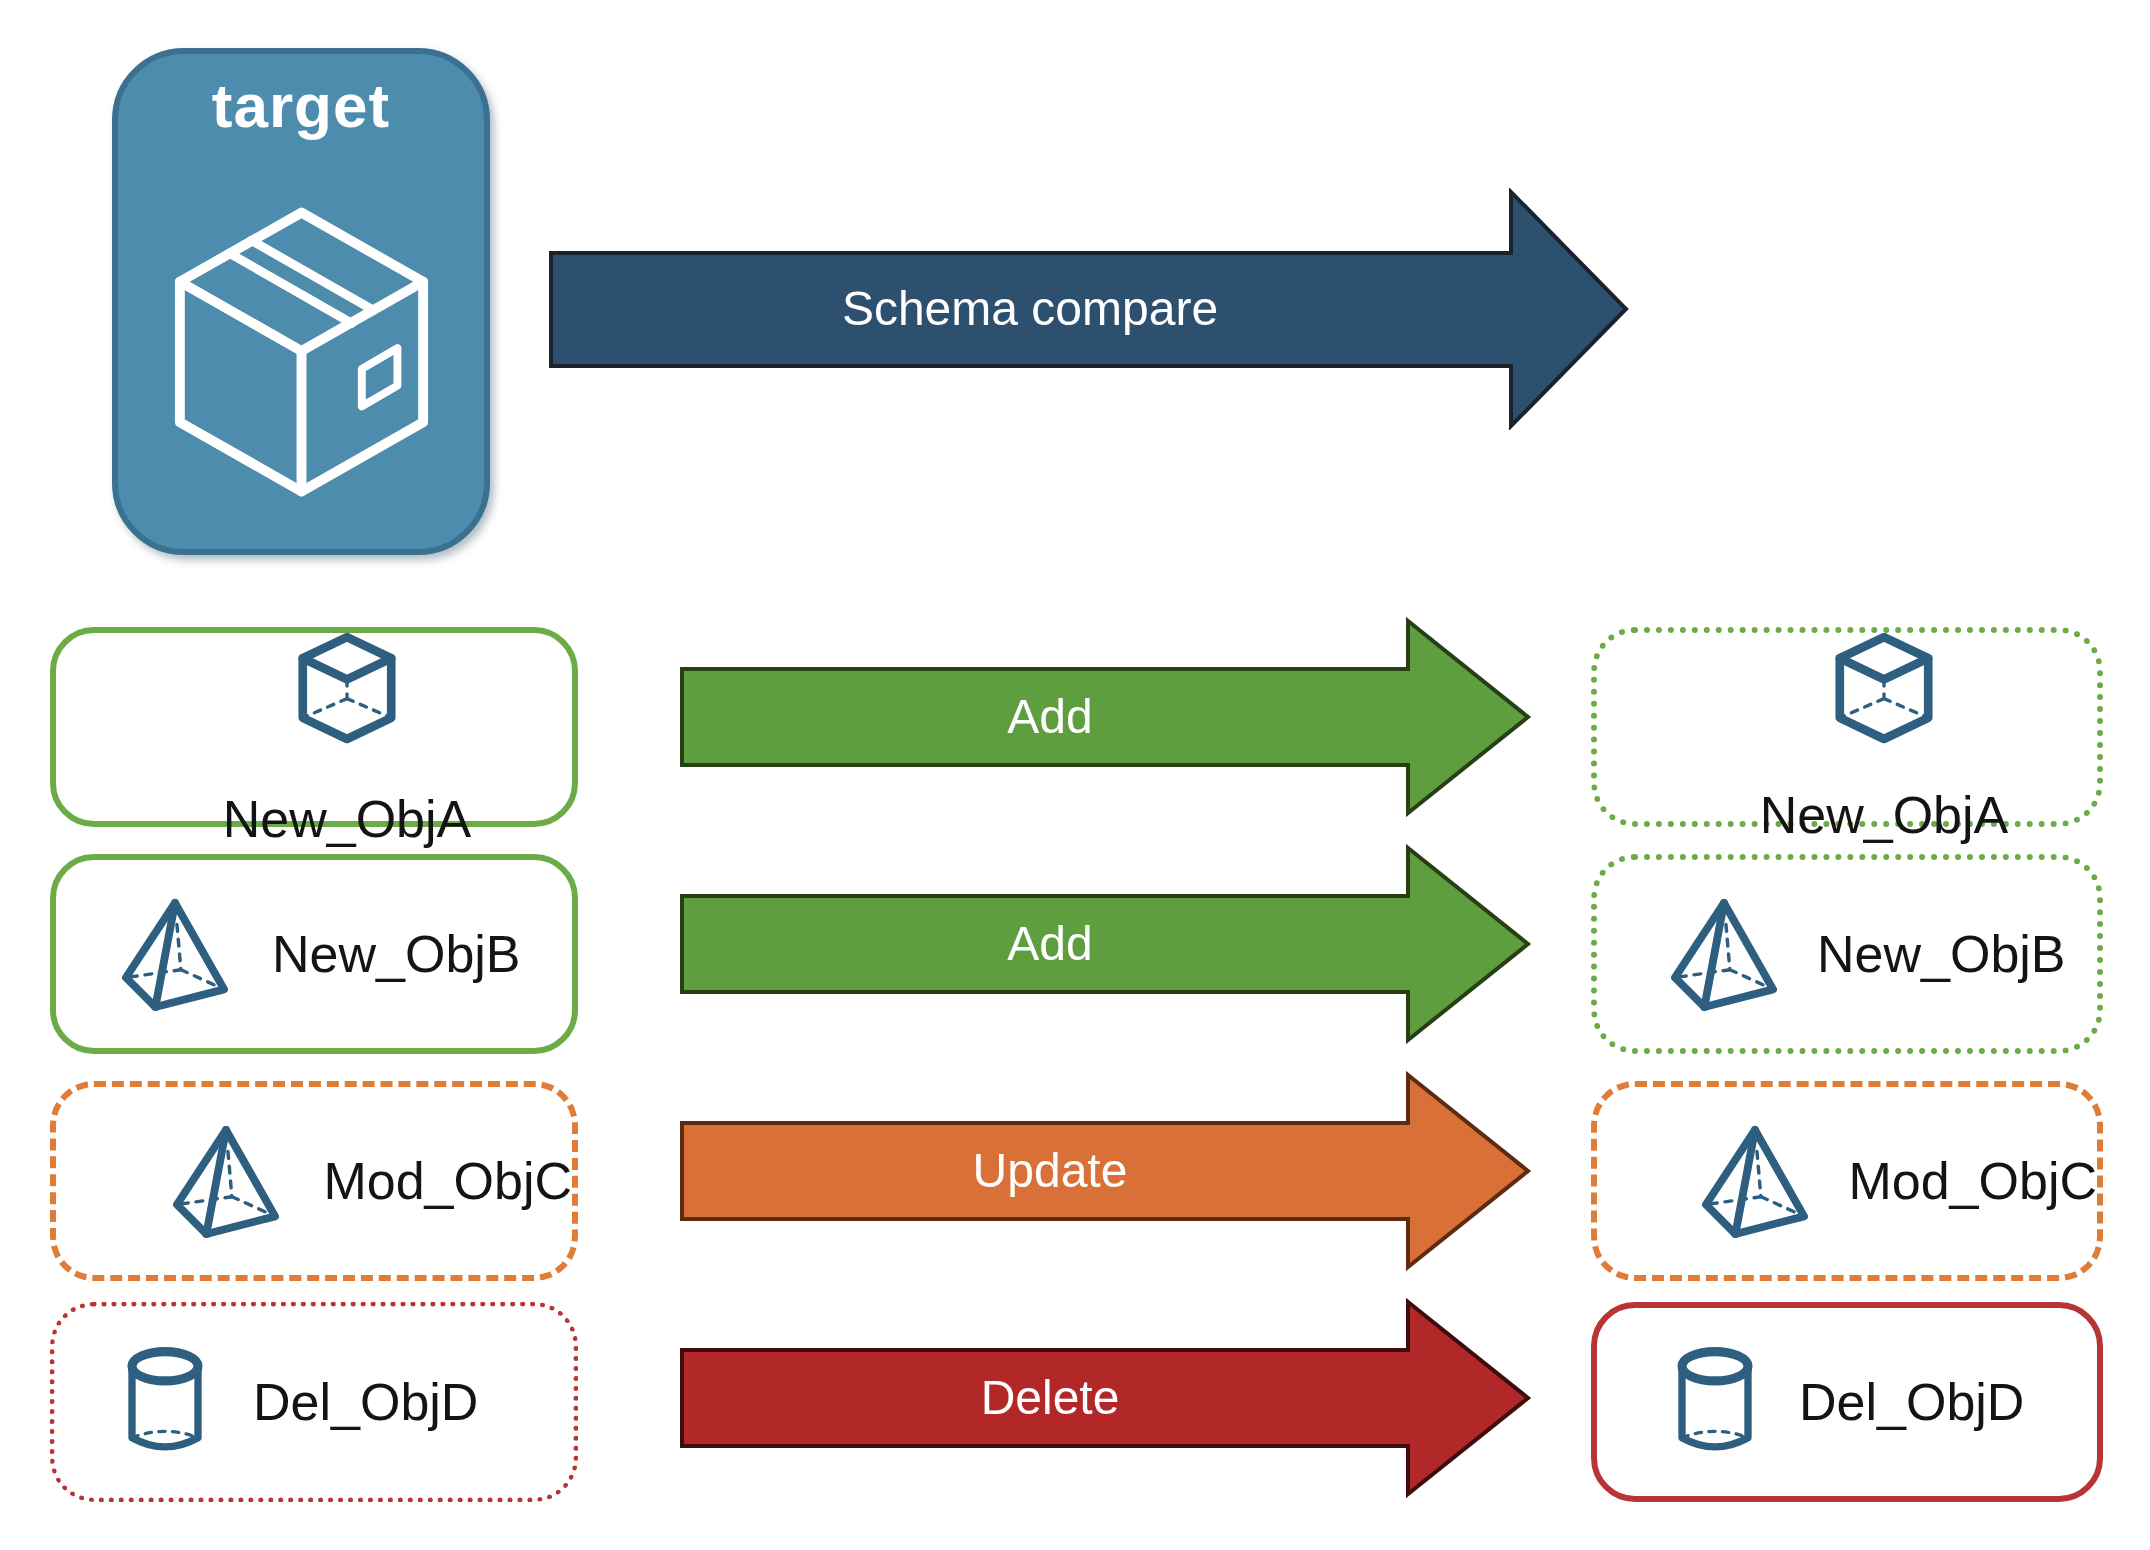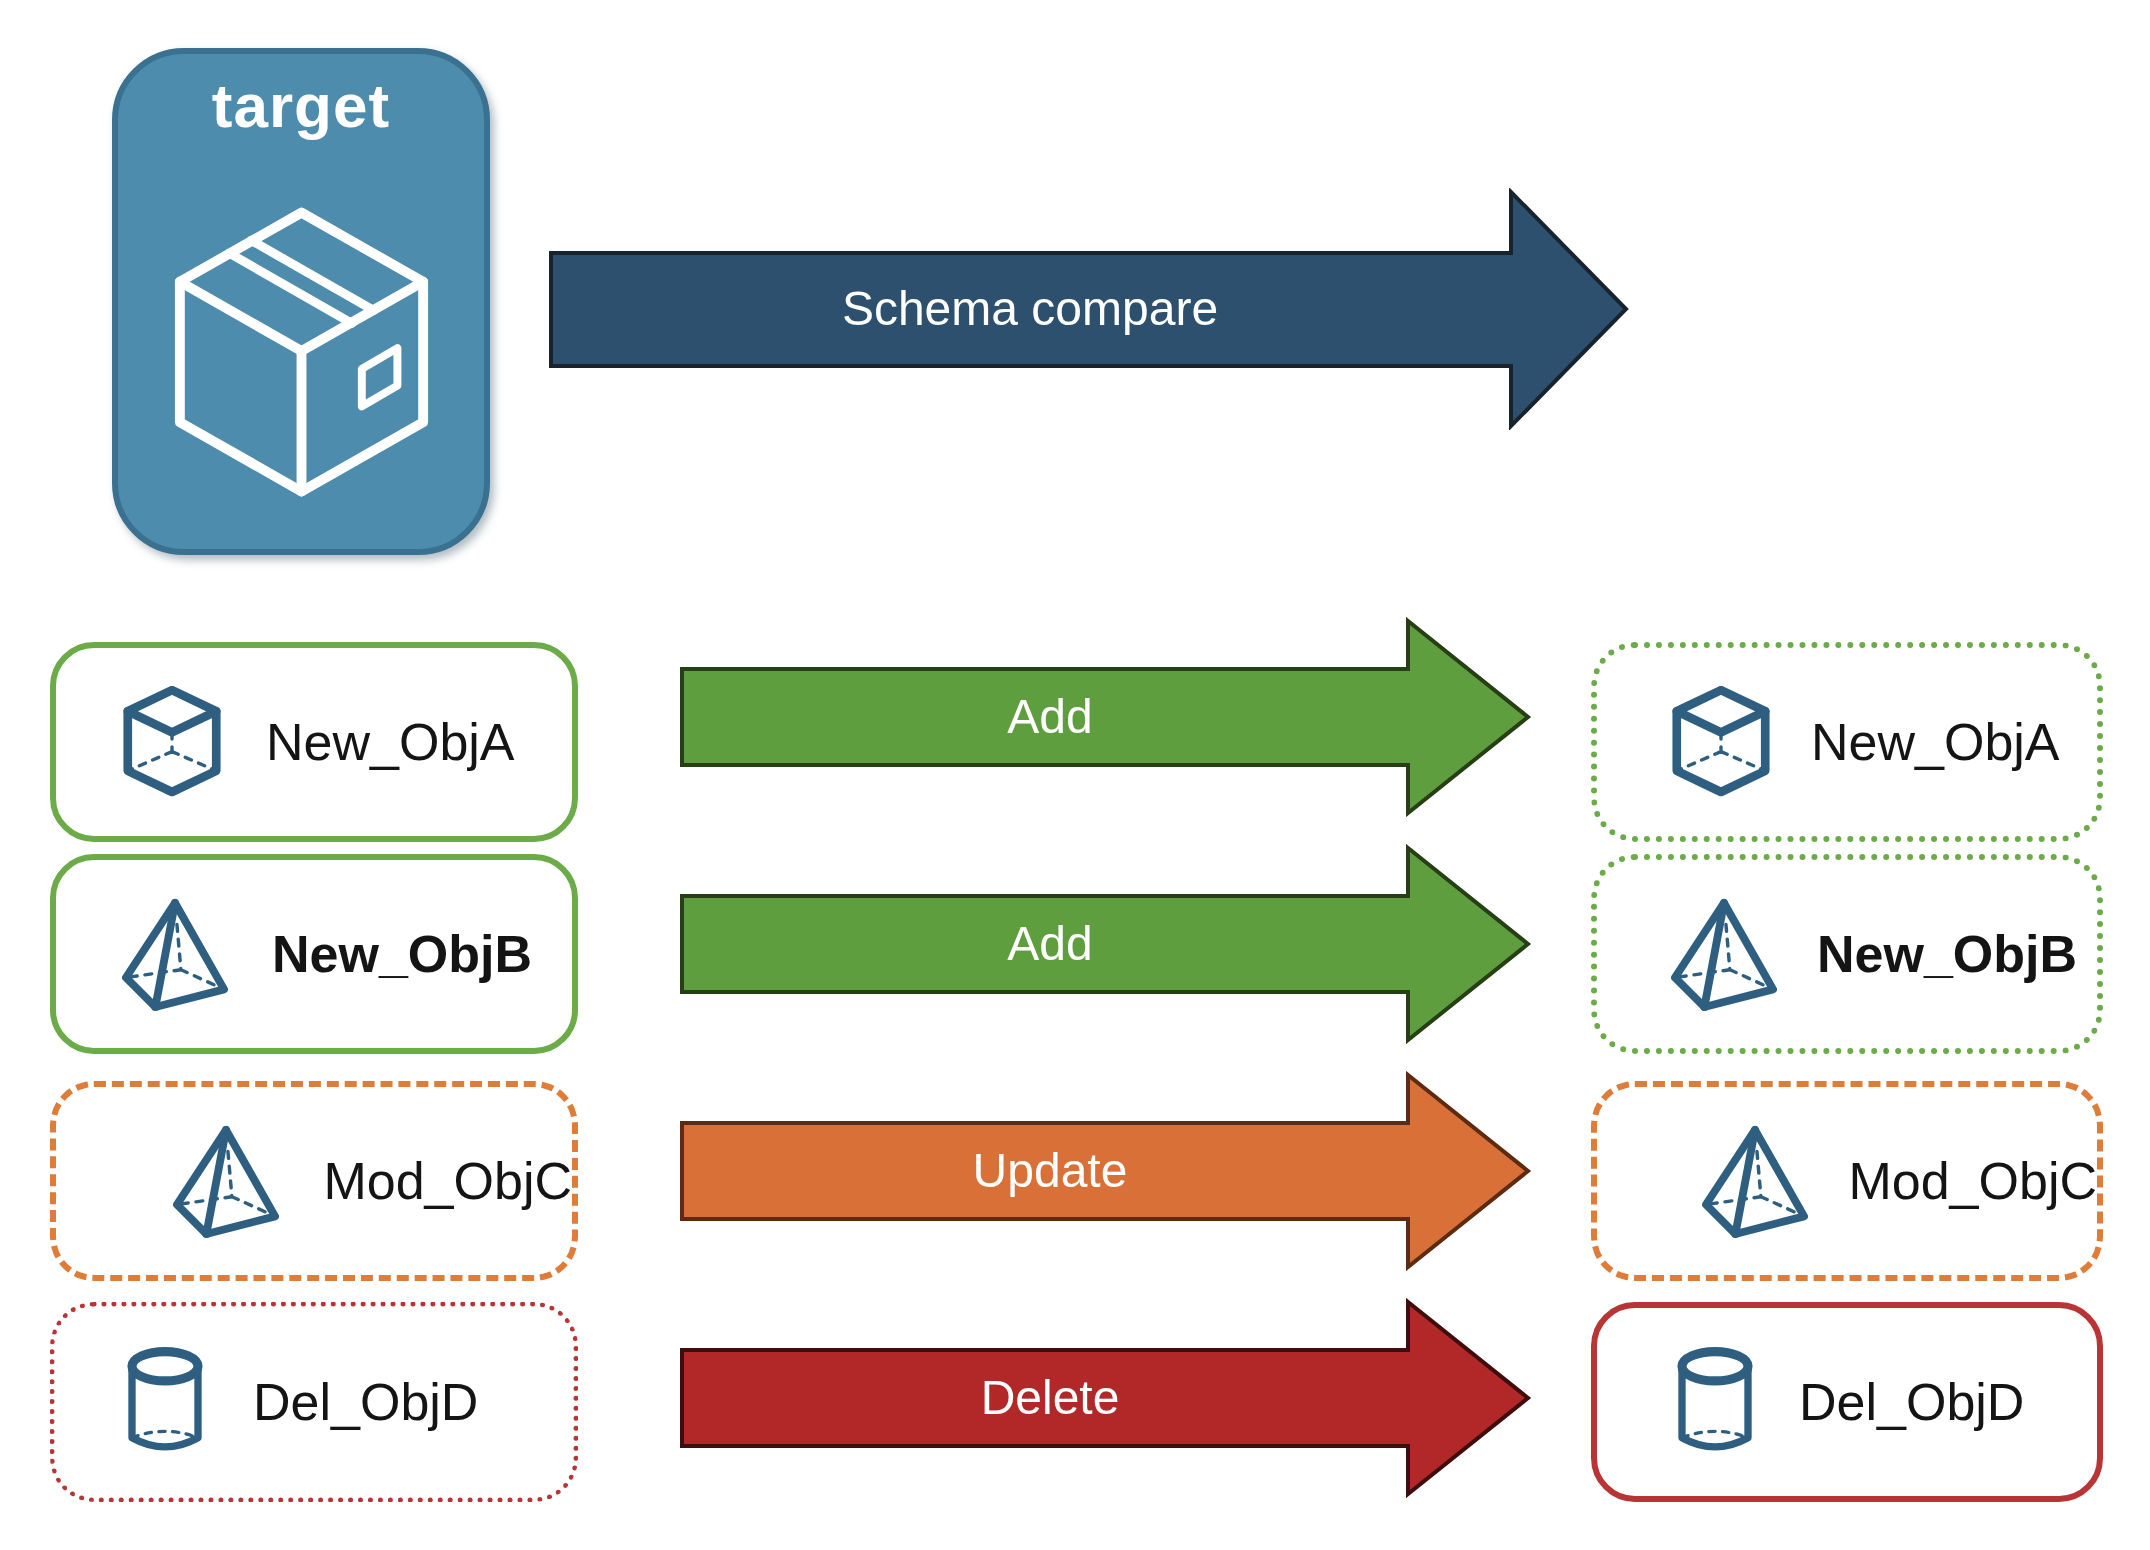--- a/index.html
+++ b/index.html
@@ -19,21 +19,21 @@
   .main-arrow{position:absolute;left:549px;top:188px;}
   .main-arrow polygon{fill:#2E506F;stroke:#18232E;stroke-width:4;}
   svg text{font-family:"Liberation Sans",sans-serif;fill:#ffffff;}
   .main-arrow text{font-size:48px;}
 
   
   .obj-box{position:absolute;box-sizing:border-box;height:200px;border-radius:44px;background:#fff;
            display:flex;align-items:center;}
   .obj-box.left{left:50px;width:528px;padding-left:66px;gap:44px;}
   .obj-box.right{left:1591px;width:512px;padding-left:74px;gap:40px;}
-  .rt1{top:642px;} .rt2{top:854px;font-weight:bold;} .rt3{top:1081px;} .rt4{top:1302px;}
+  .rt1{top:627px;flex-direction:column;} .rt2{top:854px;} .rt3{top:1081px;} .rt4{top:1302px;}
   .b-green-solid {border:6px solid  #6BAB48;}
   .b-green-dotted{border:6px dotted #6BAB48;}
   .b-orange-dashed{border:6px dashed #DE7C38;justify-content:flex-end;}
   .b-red-dotted {border:5px dotted #B93434;}
   .b-red-solid  {border:6px solid  #B93434;}
   .obj-label{font-size:52px;color:#141414;white-space:nowrap;}
   .obj-icon{flex:0 0 auto;}
 
   
   .row-arrow{position:absolute;left:680px;}

